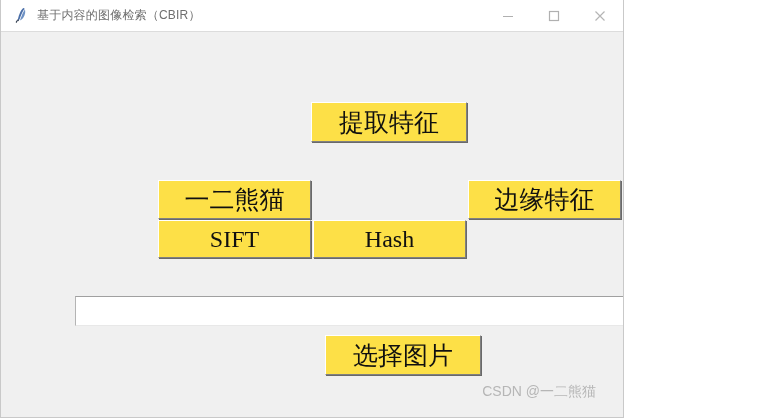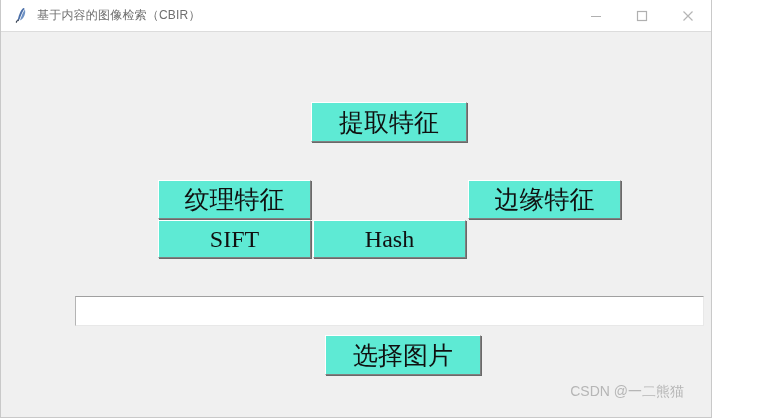--- a/index.html
+++ b/index.html
@@ -10,21 +10,21 @@
   body {
     width: 776px;
     height: 418px;
     overflow: hidden;
     font-family: "Liberation Sans", sans-serif;
   }
 
   
   .window {
     position: relative;
-    width: 712px;
+    width: 624px;
     height: 418px;
     box-sizing: border-box;
     background: #f0f0f0;
     border: 1px solid #c9c9c9;
     border-top: none;
     overflow: hidden;
   }
 
   
   .titlebar {
@@ -73,21 +73,21 @@
     position: relative;
     width: 100%;
     height: 386px;
     background: #f0f0f0;
   }
 
   
   .tkbtn {
     position: absolute;
     box-sizing: border-box;
-    background: #5eead4;
+    background: #fde047;
     border-top: 1px solid #ffffff;
     border-left: 1px solid #ffffff;
     border-right: 1px solid #808080;
     border-bottom: 1px solid #808080;
     box-shadow: 1px 1px 0 0 #696969;
     display: flex;
     align-items: center;
     justify-content: center;
     color: #101010;
     font-family: "Liberation Serif", "DejaVu Serif", serif;
@@ -181,21 +181,21 @@
         </svg>
       </div>
 
     </div>
   </div>
 
   <div class="client">
 
     <div class="tkbtn tkbtn-cn" id="btn-extract">提取特征</div>
 
-    <div class="tkbtn tkbtn-cn" id="btn-color">纹理特征</div>
+    <div class="tkbtn tkbtn-cn" id="btn-color">一二熊猫</div>
 
 
     <div class="tkbtn tkbtn-cn" id="btn-edge">边缘特征</div>
 
     <div class="tkbtn tkbtn-en" id="btn-sift">SIFT</div>
 
     <div class="tkbtn tkbtn-en" id="btn-hash">Hash</div>
 
     <input class="tkentry" type="text" placeholder="" style="">
 

